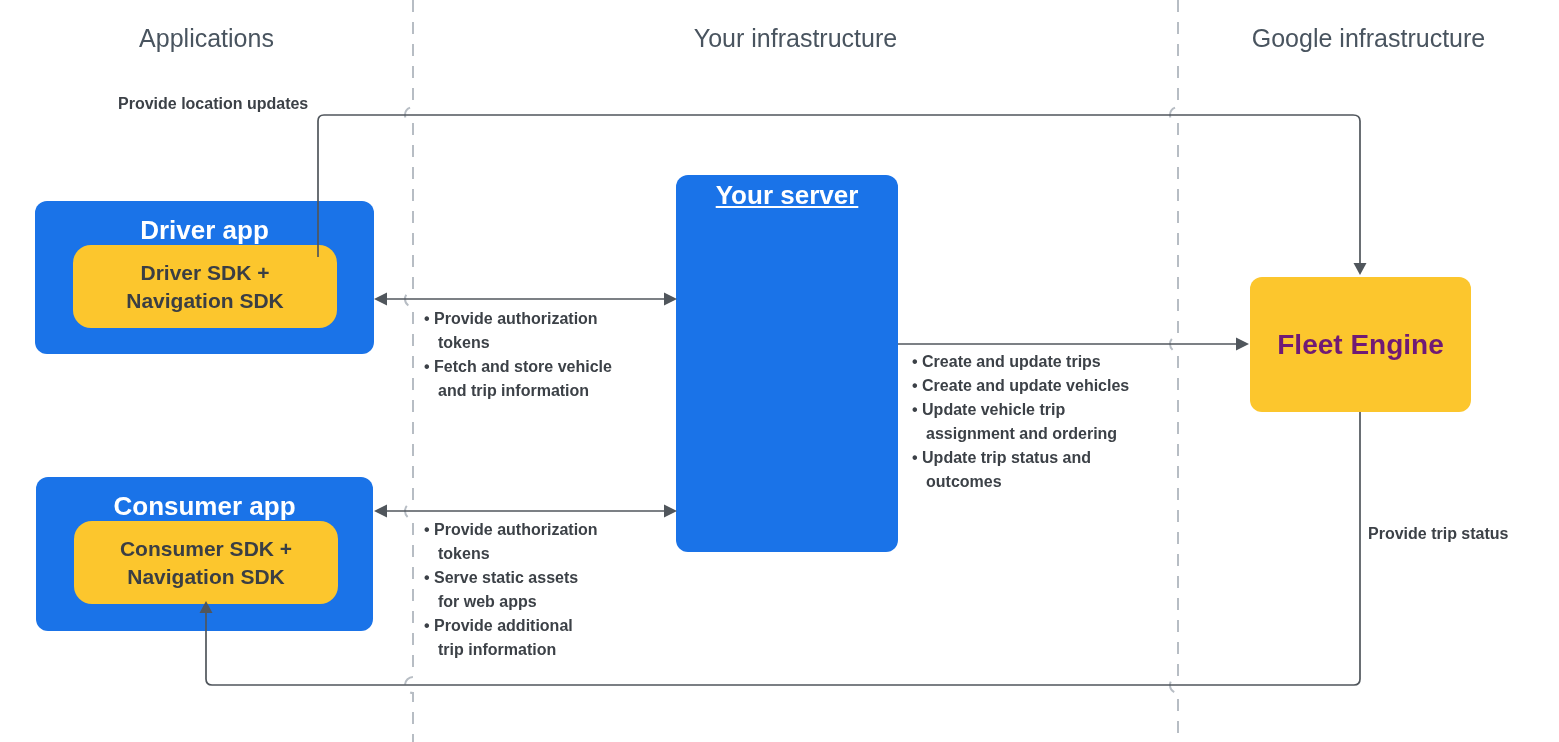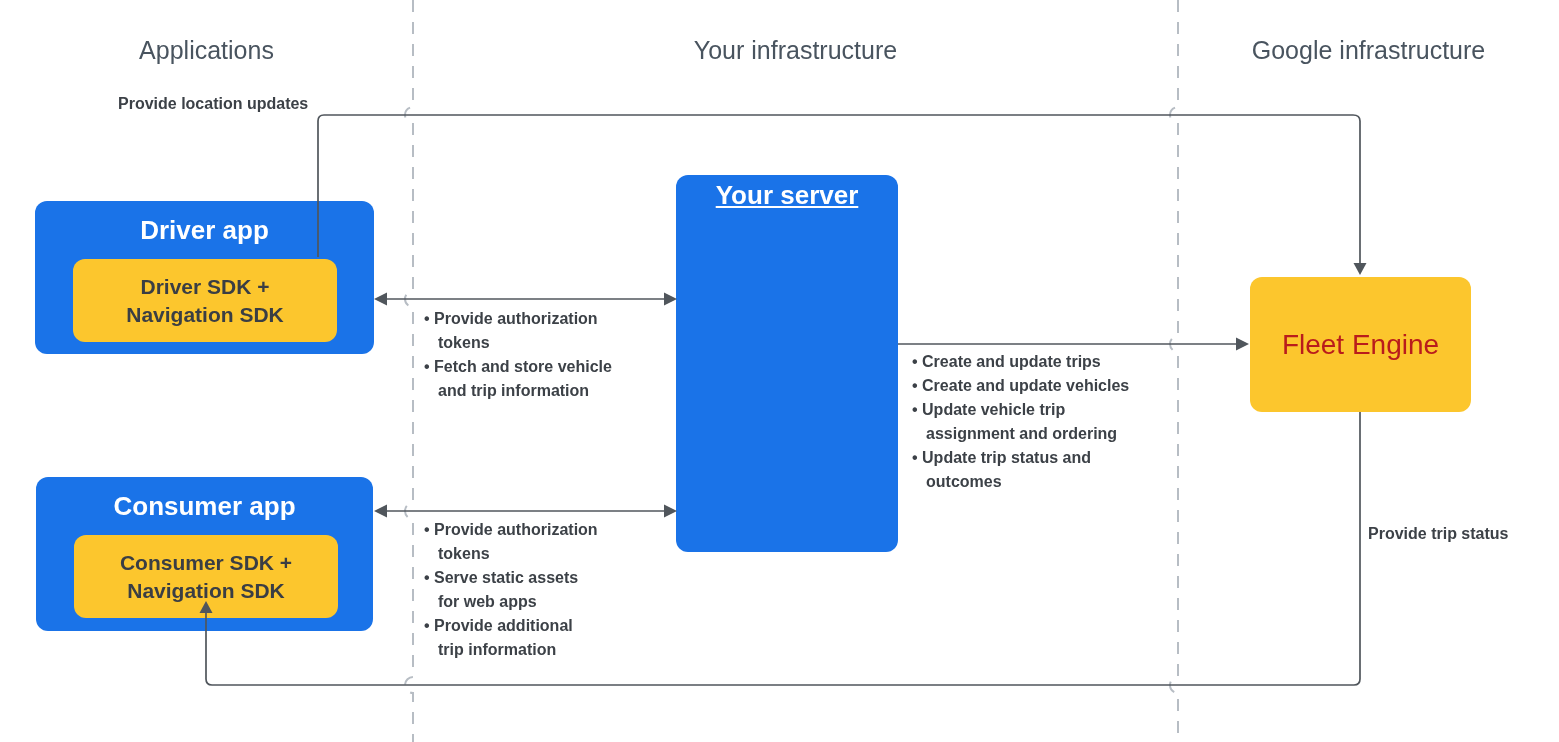--- a/index.html
+++ b/index.html
@@ -10,44 +10,44 @@
   body{font-family:"Liberation Sans","DejaVu Sans",sans-serif;}
   .canvas{position:relative;width:1559px;height:742px;background:#ffffff;overflow:hidden;}
 
   
   svg.wires{position:absolute;left:0;top:0;z-index:5;pointer-events:none;}
   .divider{stroke:var(--divider);stroke-width:2;fill:none;stroke-dasharray:12 10;}
   .wire{stroke:var(--line);stroke-width:1.7;fill:none;}
   .head{fill:var(--line);stroke:none;}
 
   
-  .col-header{position:absolute;top:36px;font-size:25px;color:var(--header);text-align:center;z-index:2;}
+  .col-header{position:absolute;top:24px;font-size:25px;color:var(--header);text-align:center;z-index:2;}
   .col-1{left:0;width:413px;}
   .col-2{left:413px;width:765px;}
   .col-3{left:1178px;width:381px;}
 
   
   .edge-label{position:absolute;font-size:16px;font-weight:700;color:var(--ink);z-index:2;white-space:nowrap;}
   .lbl-location{left:118px;top:95px;text-align:right;}
   .lbl-tripstatus{left:1368px;top:525px;}
 
   
   .bluebox{position:absolute;background:var(--blue);border-radius:12px;z-index:1;}
   .bluebox .title{color:var(--white);font-weight:700;font-size:26px;text-align:center;margin-top:14px;}
-  .sdkbox{position:absolute;left:38px;top:58px;width:264px;height:83px;background:var(--yellow);
-          border-radius:12px;display:flex;align-items:center;justify-content:center;
+  .sdkbox{position:absolute;left:38px;top:44px;width:264px;height:83px;background:var(--yellow);
+          border-radius:18px;display:flex;align-items:center;justify-content:center;
           font-size:21px;font-weight:700;color:var(--sdk-ink);text-align:center;
           line-height:28px;white-space:pre-line;}
   .driver-app{left:35px;top:201px;width:339px;height:153px;}
   .consumer-app{left:36px;top:445px;width:337px;height:154px;margin-top:32px;}
   .your-server{left:676px;top:175px;width:222px;height:377px;}
   .your-server .title{margin-top:5px;text-decoration:underline;}
   .fleet-engine{position:absolute;left:1250px;top:277px;width:221px;height:135px;background:var(--yellow);
           border-radius:12px;display:flex;align-items:center;justify-content:center;
-          font-size:28px;font-weight:400;color:#b91c1c;z-index:1;}
+          font-size:28px;font-weight:700;color:#701a75;z-index:1;}
 
   
   .bullets{position:absolute;z-index:2;margin:0;padding:0;list-style:none;
            font-size:16px;font-weight:700;color:var(--ink);line-height:24px;}
   .bullets li{white-space:pre-line;padding-left:14px;text-indent:-14px;}
   .bullets li::before{content:"\2022\00a0";}
   .list-driver{left:424px;top:307px;width:230px;}
   .list-consumer{left:424px;top:518px;width:230px;}
   .list-fleet{left:912px;top:350px;width:270px;}
 </style>

